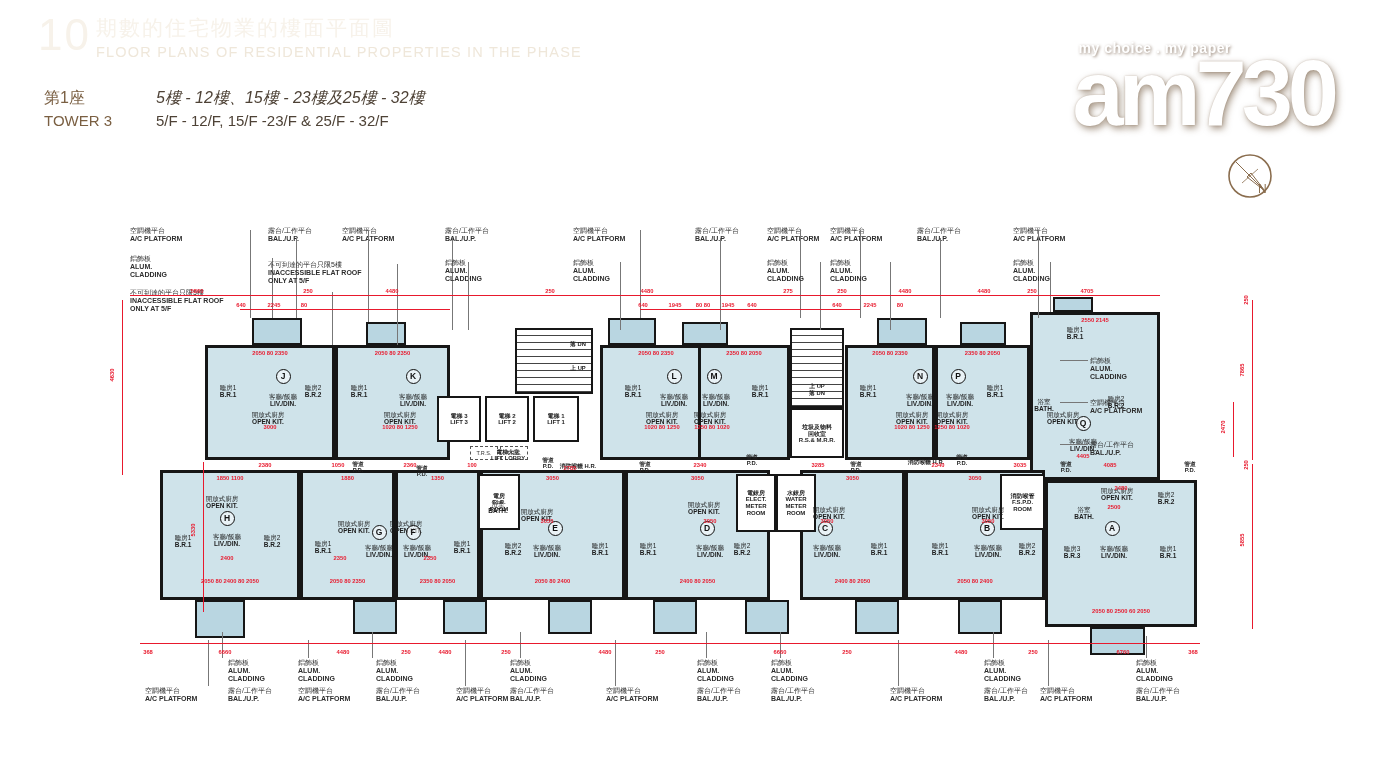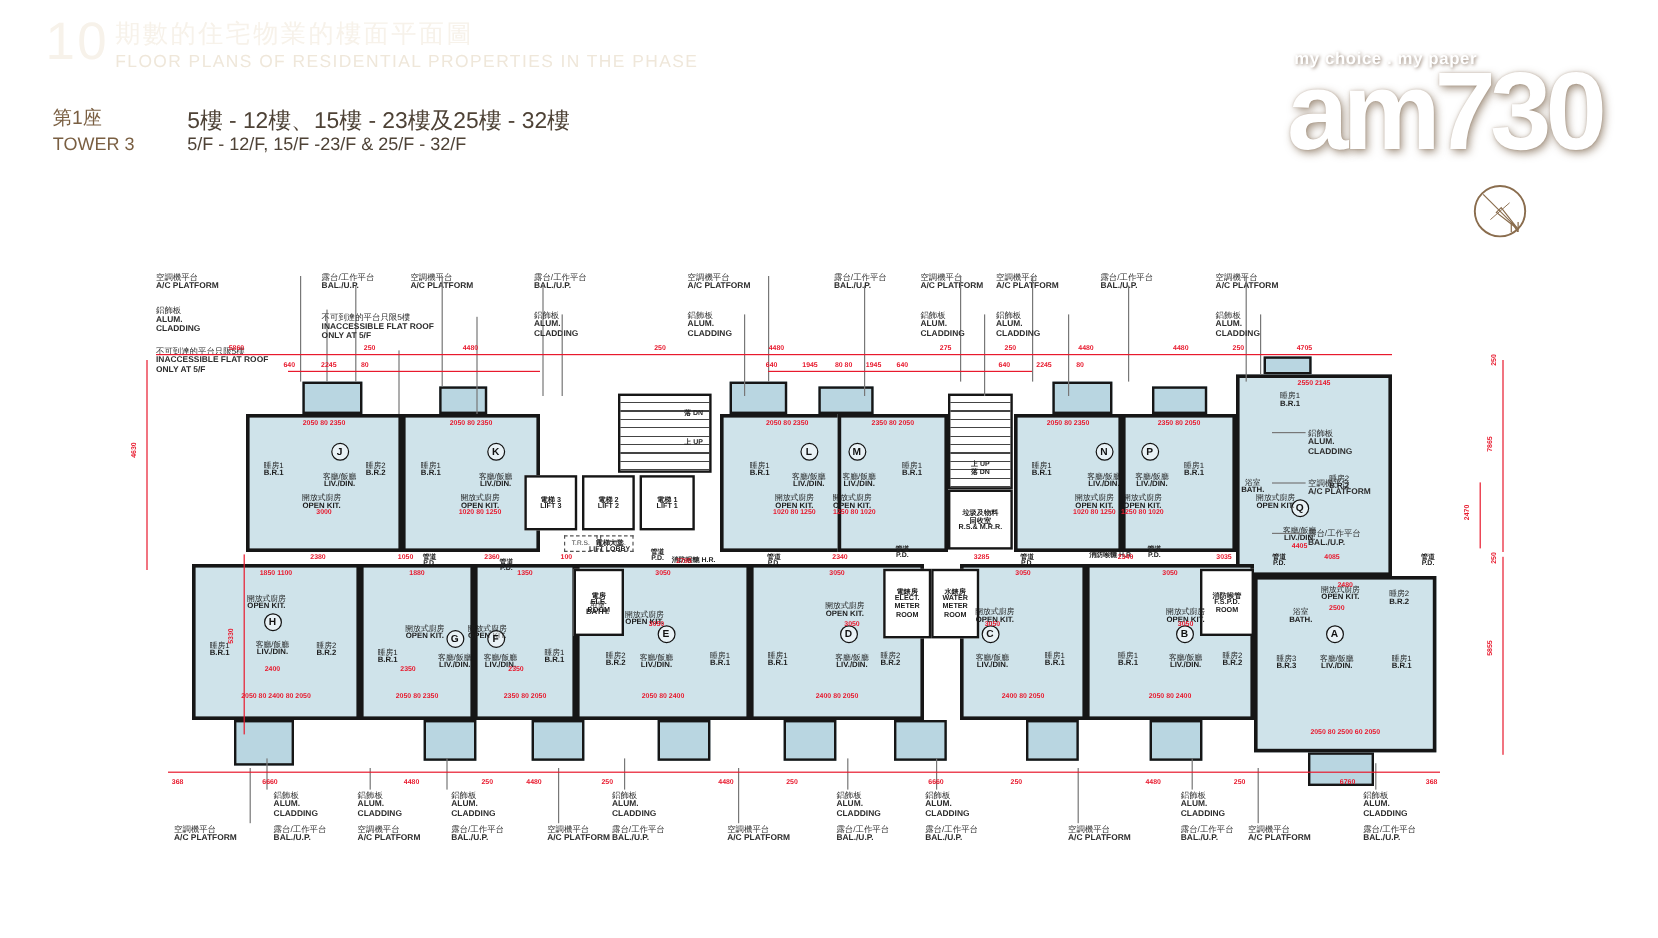--- a/index.html
+++ b/index.html
@@ -8,21 +8,21 @@
   .banner{position:absolute;left:0;top:0;width:1382px;height:76px;
     background:linear-gradient(90deg,#3221156 , #3a2719 0%, #5d422c 30%, #8a6547 55%, #a8855f 75%, #c3a584 100%);}
   .banner::after{content:"";position:absolute;inset:0;
     background:repeating-linear-gradient(115deg, rgba(255,255,255,.07) 0 26px, rgba(0,0,0,0) 26px 70px);}
   .page-num{position:absolute;left:38px;top:10px;font-size:44px;font-weight:300;color:#f7f2ea;letter-spacing:2px;z-index:2;}
   .title-zh{position:absolute;left:96px;top:14px;font-size:21px;color:#f7f2ea;letter-spacing:2px;z-index:2;}
   .title-en{position:absolute;left:96px;top:44px;font-size:14.5px;color:#efe7da;letter-spacing:1.2px;z-index:2;}
   
   .tw-zh{position:absolute;left:44px;top:88px;font-size:16px;color:#7a5f42;}
   .tw-en{position:absolute;left:44px;top:112px;font-size:15px;color:#7a5f42;}
-  .fl-zh{position:absolute;left:156px;top:88px;font-size:19px;color:#4e4236;}
+  .fl-zh{position:absolute;left:156px;top:88px;font-size:16px;color:#4e4236;font-style:italic;}
   .fl-en{position:absolute;left:156px;top:112px;font-size:15px;color:#4e4236;}
   
   .logo{position:absolute;right:48px;top:40px;text-align:left;z-index:3;}
   .logo .tag{font-size:14px;font-weight:bold;color:#ffffff;letter-spacing:.5px;
     text-shadow:1px 1px 3px rgba(80,50,25,.6);margin-left:6px;}
   .logo .brand{font-size:92px;font-weight:bold;color:#ffffff;line-height:.82;letter-spacing:-5px;
     text-shadow:2px 3px 7px rgba(90,60,30,.55), 0 0 2px rgba(120,90,60,.35);}
   
   .compass{position:absolute;left:1224px;top:150px;z-index:2;}
   .compass-n{position:absolute;left:1258px;top:182px;font-size:12px;color:#8a6d4e;}

